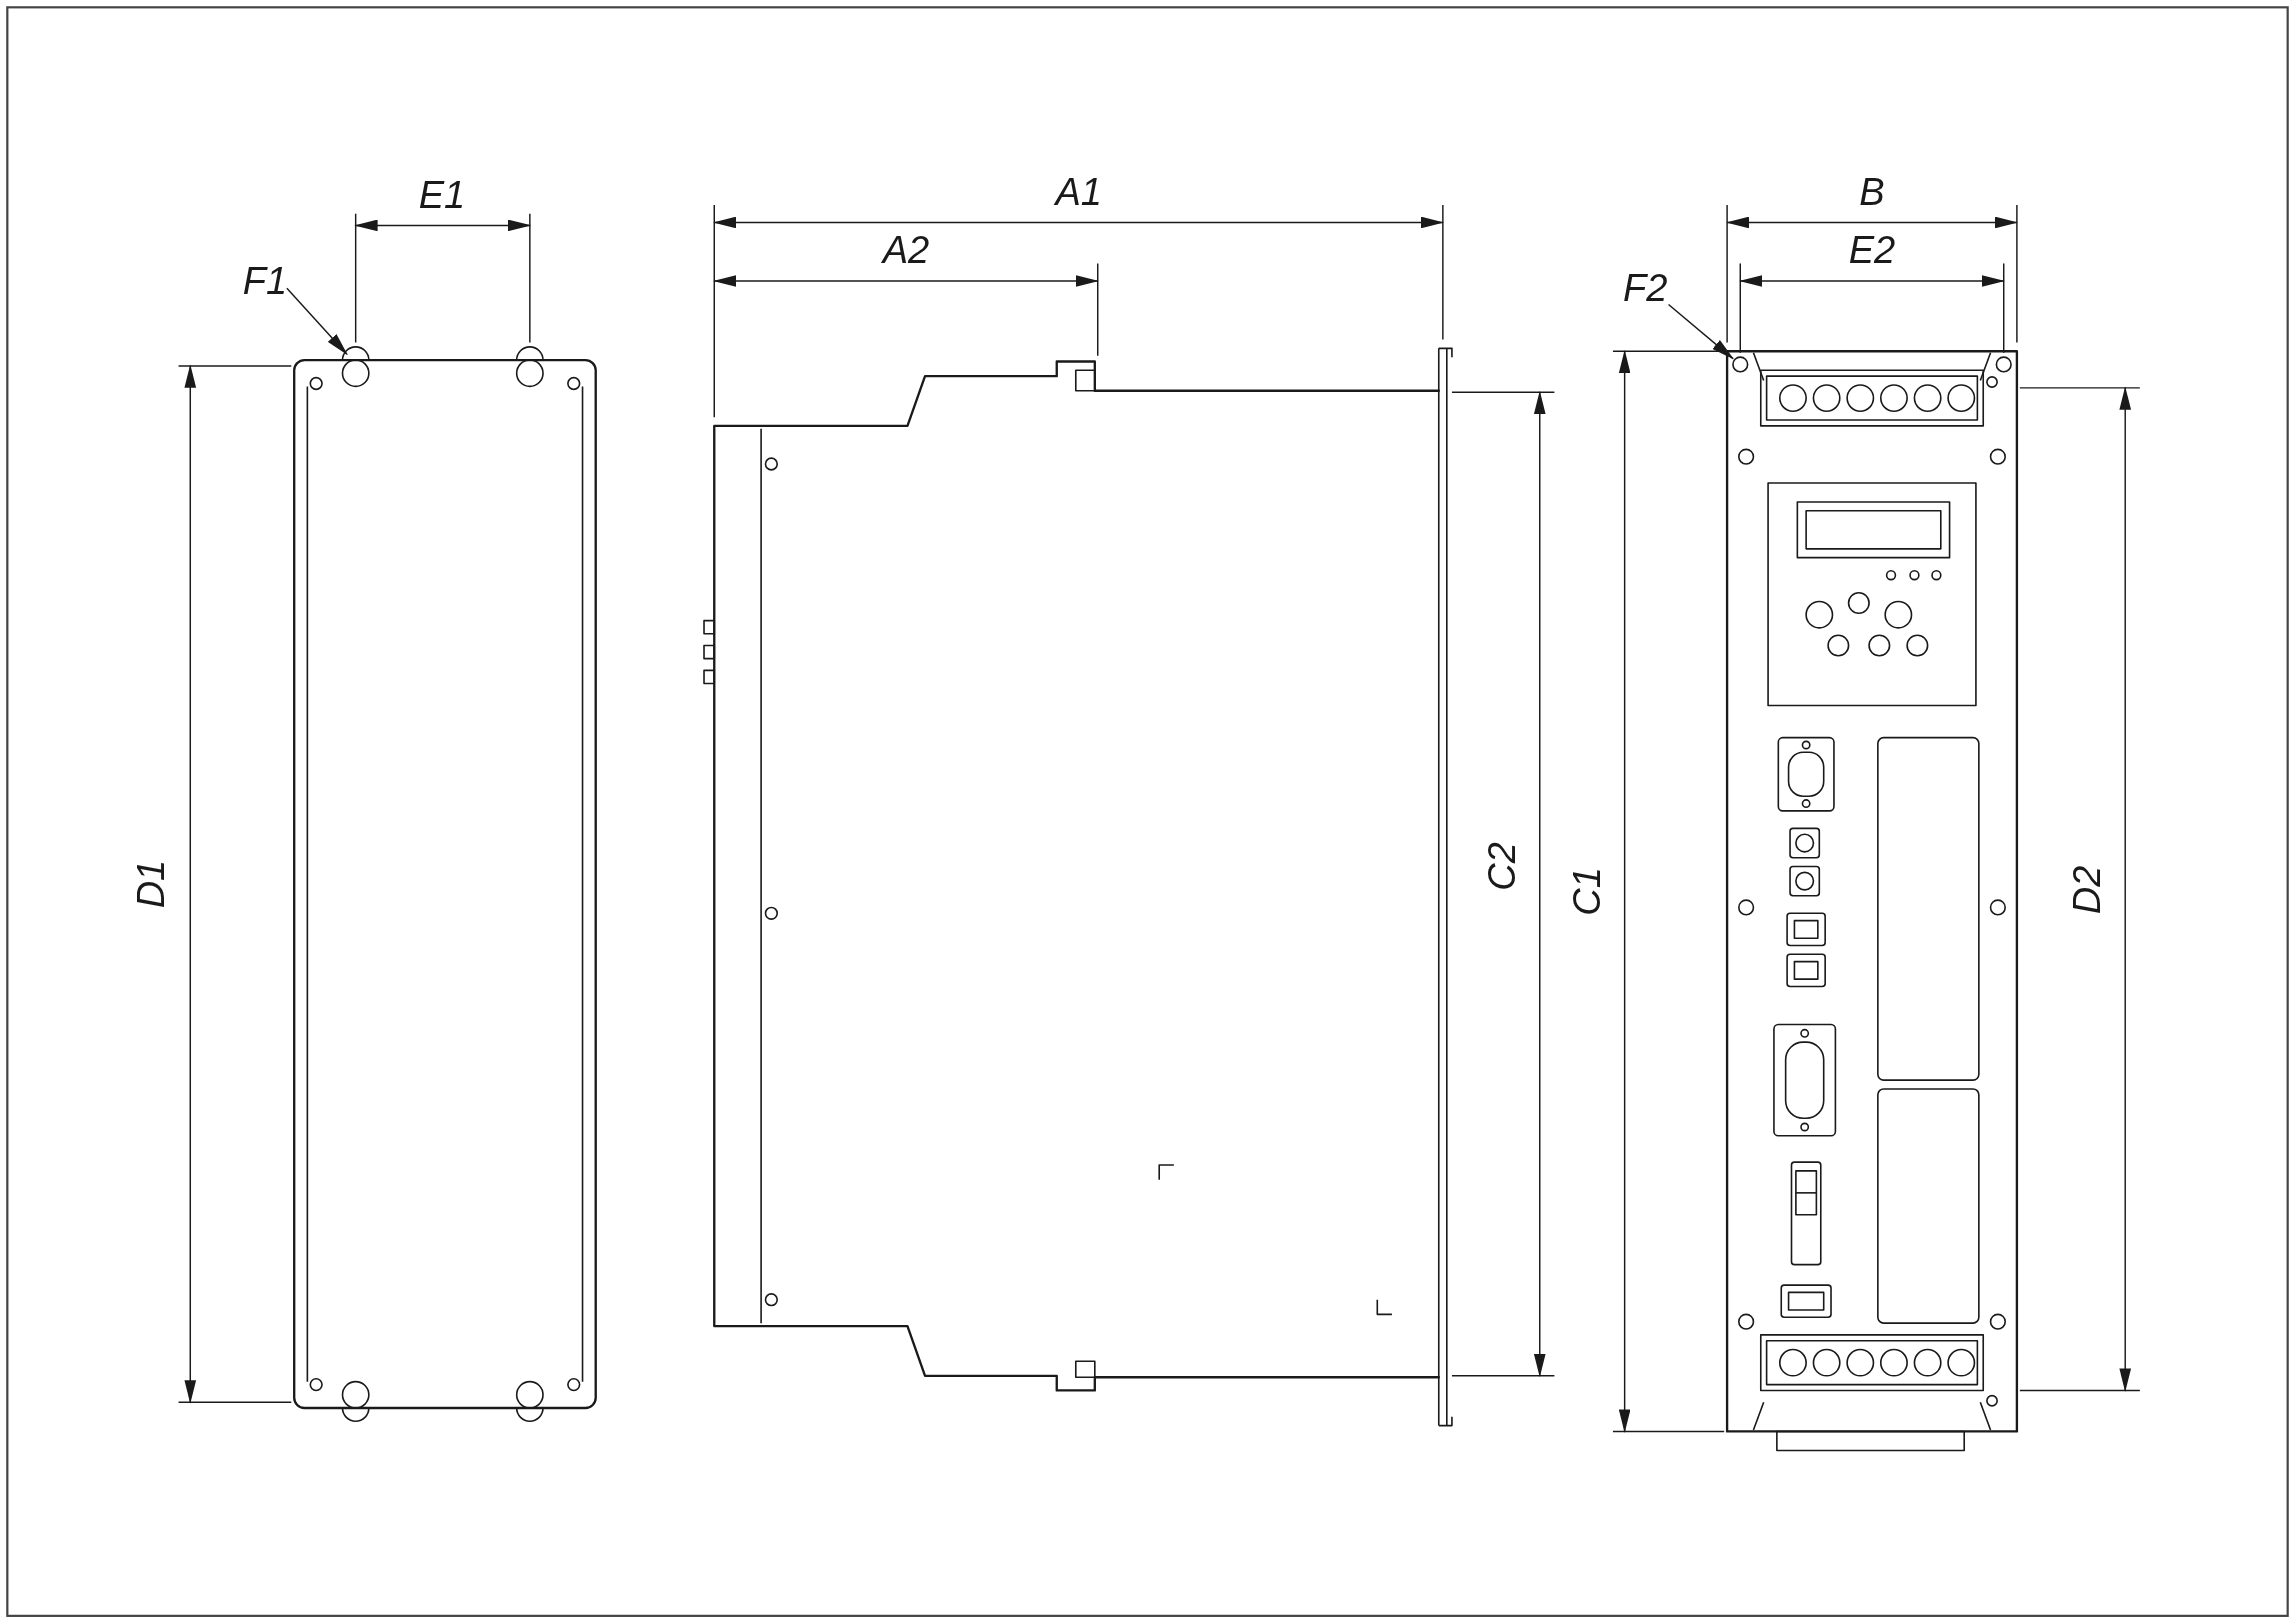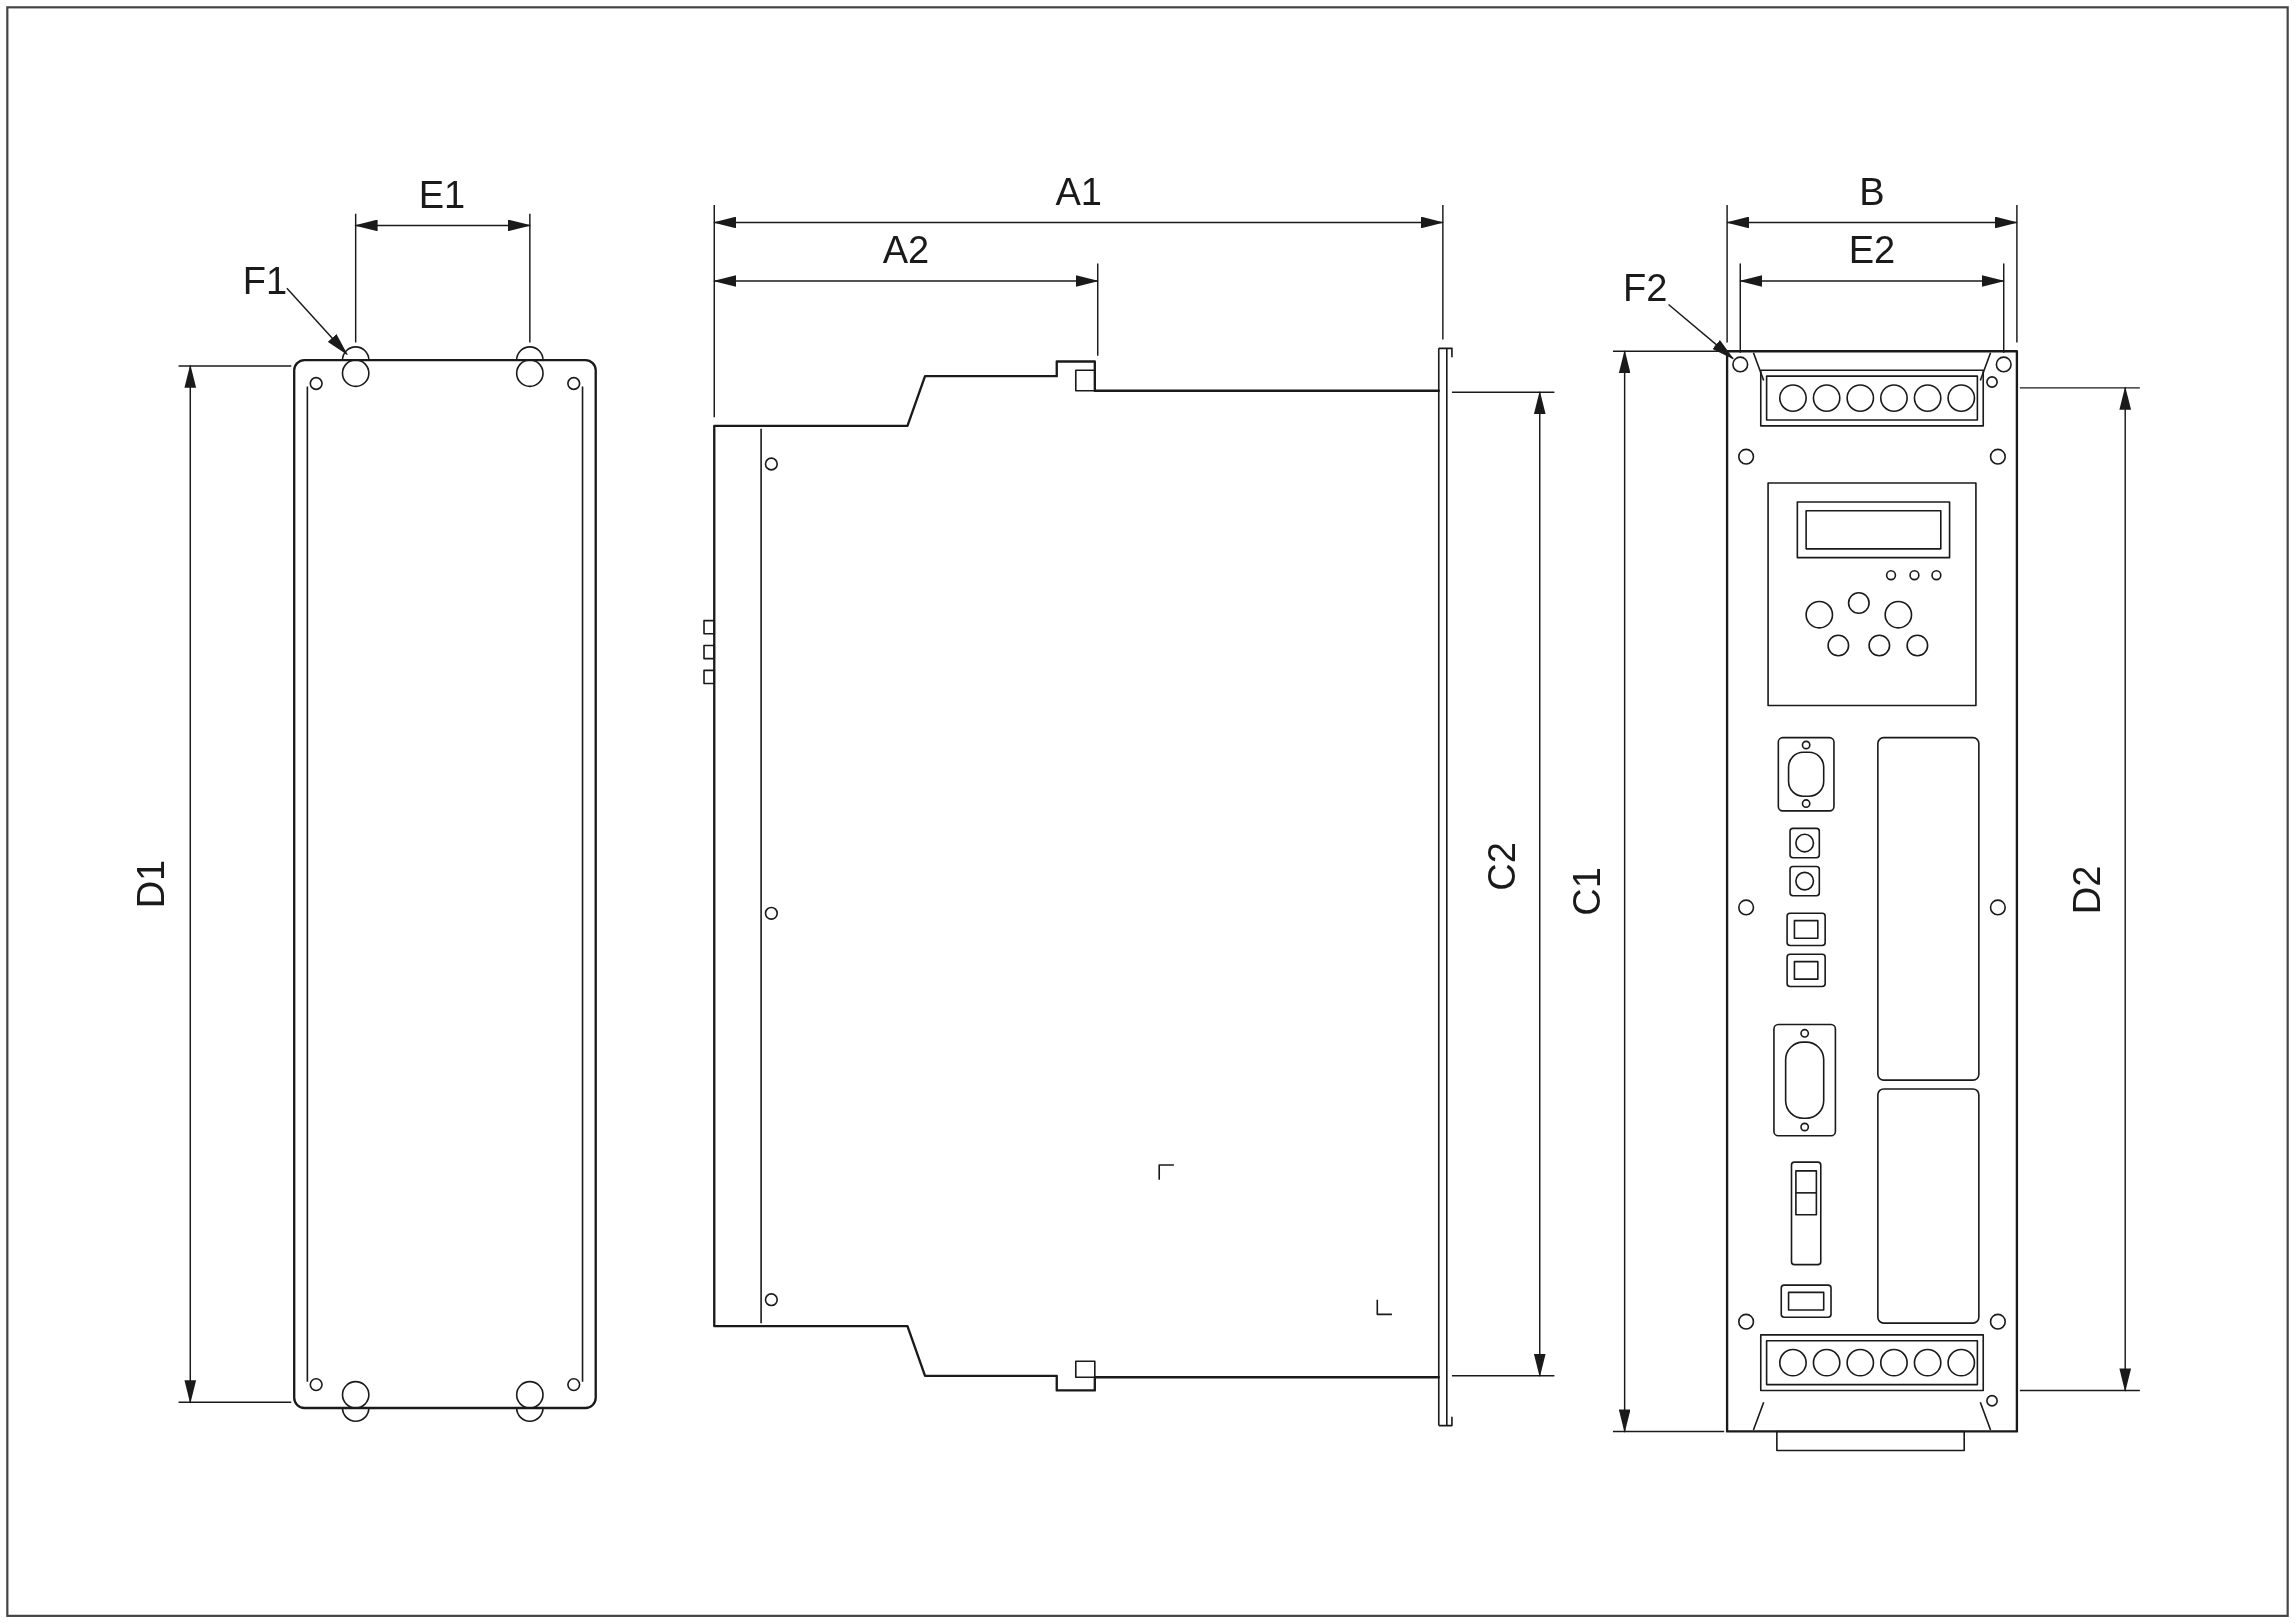--- a/index.html
+++ b/index.html
@@ -1,16 +1,16 @@
 <!DOCTYPE html>
 <html style="font-size:10.5px"><head>
 <meta charset="utf-8">
 <style>
   html,body{margin:0;padding:0;background:#ffffff;}
-  .drawing-page{width:100%;max-width:2295px;margin:0 auto;background:#ffffff;}
+  .drawing-page{width:100%;max-width:2295px;margin:0 auto;background:#ffffff;font-style:italic;}
   svg{display:block;width:100%;height:auto;background:#ffffff;}
   text{font-family:"Liberation Sans","DejaVu Sans",sans-serif;font-size:26px;fill:#1a1a1a;stroke:none;text-anchor:middle;}
   .outline{stroke:#1a1a1a;stroke-width:1.6;fill:none;stroke-linejoin:round;stroke-linecap:round;}
   .thin{stroke:#1a1a1a;stroke-width:1.1;fill:none;stroke-linejoin:round;}
   .dim{stroke:#1a1a1a;stroke-width:1;fill:none;}
   .pageborder{stroke:#444444;stroke-width:1.5;fill:none;}
 </style>
 </head>
 <body>
 

